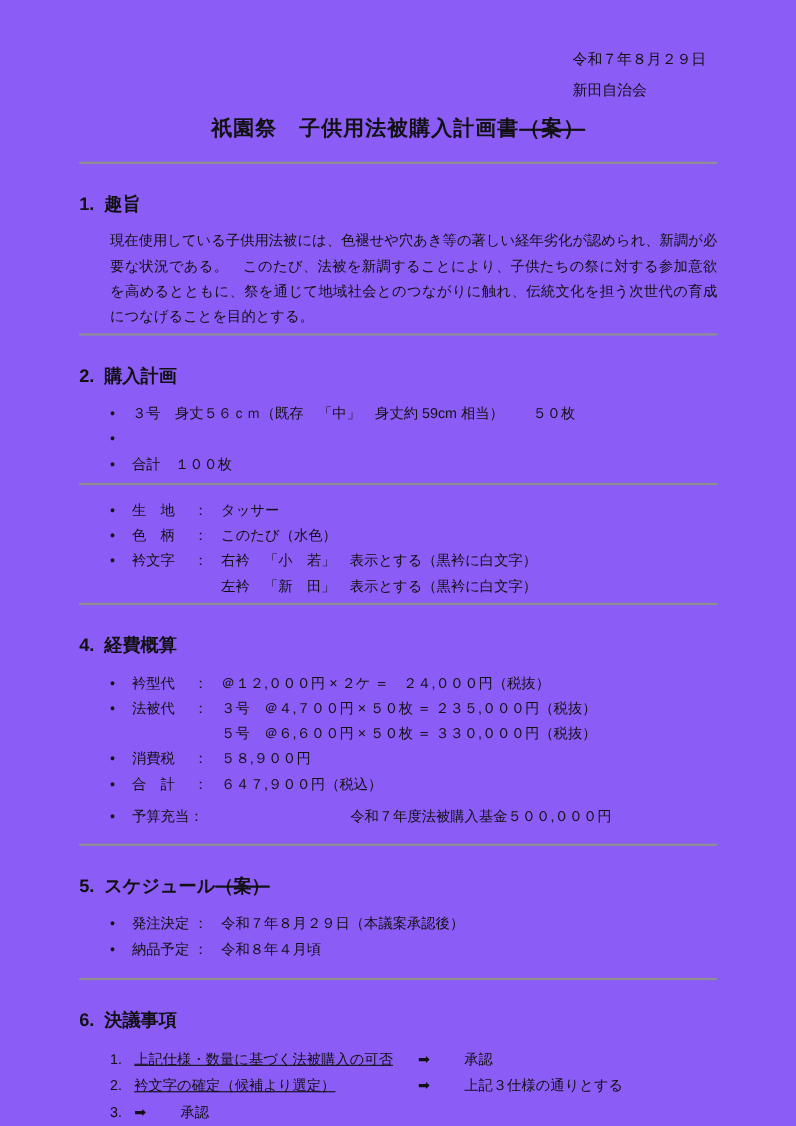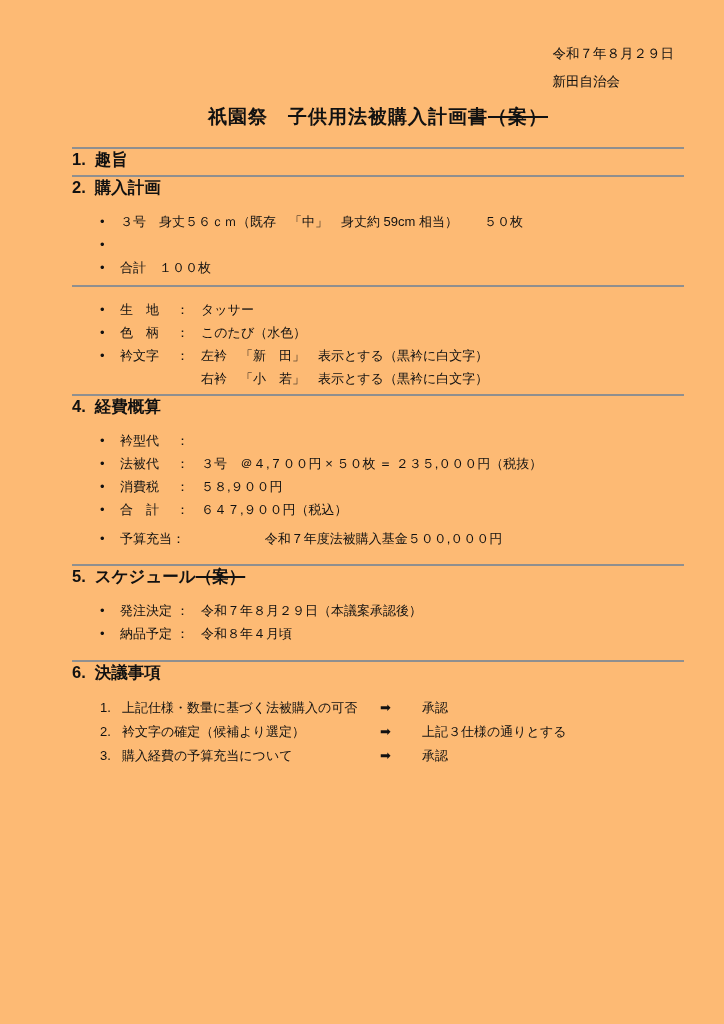--- a/index.html
+++ b/index.html
@@ -1,63 +1,64 @@
 <!DOCTYPE html>
 <html lang="ja"><head>
 <meta charset="utf-8">
 <style>
   html,body { margin:0; padding:0; background:#ffffff; }
   .page {
     width:724px; height:1024px; box-sizing:border-box;
-    padding:40px 40px 20px 72px;
-    background:#fdba74; color:#111;
+    padding:40px 72px 20px 72px;
+    background:#8b5cf6; color:#111;
     font-family:"Liberation Sans","DejaVu Sans",sans-serif;
     overflow:hidden; position:relative;
   }
   .header-block { width:fit-content; margin:0 10px 0 auto; font-size:13.5px; line-height:28px; }
   .doc-title { margin:8px 0 16px 0; text-align:center; font-size:19px; font-weight:700; letter-spacing:1px; }
   .struck { text-decoration:line-through; text-decoration-thickness:2px; }
   .divider { border:none; border-top:2px solid #8f8f8f; margin:0; }
   .d1 { margin-top:17px; } .d2 { margin-top:4px; } .d3 { margin-top:6px; }
   .d4 { margin-top:4px; } .d5 { margin-top:14px; } .d6 { margin-top:15px; }
-  .sec-heading { margin-top:0; font-size:16.5px; font-weight:700; }
+  .sec-heading { margin-top:26px; font-size:16.5px; font-weight:700; }
   .sec-num { margin-right:9px; }
   .body-text { margin:10px 0 0 28px; font-size:13px; line-height:23px; text-align:justify; }
   .list { margin-top:11px; font-size:13px; line-height:23px; }
   .bullet-row { display:flex; margin-left:28px; align-items:flex-start; }
   .bullet { width:20px; flex:none; }
   .row-label { flex:none; min-width:54px; white-space:pre; }
   .row-colon { flex:none; margin:0 12px 0 2px; }
   .row-values { flex:1; }
   .budget-row { margin-top:6px; }
   .budget-label { flex:none; margin-right:26px; }
   .budget-col { flex:none; }
-  .budget-line { display:flex; justify-content:center; width:345px; }
+  .budget-line { display:flex; justify-content:flex-end; width:345px; }
   .decision-list { margin-top:12px; font-size:13px; line-height:24px; }
   .decision-row { display:flex; margin-left:28px; }
   .decision-no { width:22px; flex:none; }
-  .decision-text { width:258px; flex:none; }
+  .decision-text { width:258px; flex:none;text-decoration:underline; }
   .decision-arrow { width:42px; flex:none; }
 </style>
 </head>
 <body>
 
 <div class="page">
 
   <div class="header-block">
     <div>令和７年８月２９日</div>
     <div>新田自治会</div>
   </div>
 
   <div class="doc-title"><span>祇園祭　子供用法被購入計画書</span><span class="struck">（案）</span></div>
 
   <hr class="divider d1">
 
   <div>
     <div class="sec-heading"><span class="sec-num">1.</span><span>趣旨</span></div>
+    <p class="body-text">現在使用している子供用法被には、色褪せや穴あき等の著しい経年劣化が認められ、新調が必要な状況である。　このたび、法被を新調することにより、子供たちの祭に対する参加意欲を高めるとともに、祭を通じて地域社会とのつながりに触れ、伝統文化を担う次世代の育成につなげることを目的とする。</p>
   </div>
 
   <hr class="divider d2">
 
   <div>
     <div class="sec-heading"><span class="sec-num">2.</span><span>購入計画</span></div>
     <div class="list">
       <div class="bullet-row">
           <span class="bullet">•</span>
           <span>３号　身丈５６ｃｍ（既存　「中」　身丈約 59cm 相当）　　５０枚</span>
@@ -86,43 +87,45 @@
           <span class="bullet">•</span>
           <span class="row-label">色　柄</span>
           <span class="row-colon">：</span>
           <span>このたび（水色）</span>
         </div>
       <div class="bullet-row">
           <span class="bullet">•</span>
           <span class="row-label">衿文字</span>
           <span class="row-colon">：</span>
           <div class="row-values">
+            <div>右衿　「小　若」　表示とする（黒衿に白文字）</div>
             <div>左衿　「新　田」　表示とする（黒衿に白文字）</div>
-            <div>右衿　「小　若」　表示とする（黒衿に白文字）</div>
           </div>
         </div>
     </div>
   </div>
 
   <hr class="divider d4">
 
   <div>
     <div class="sec-heading"><span class="sec-num">4.</span><span>経費概算</span></div>
     <div class="list">
       <div class="bullet-row">
           <span class="bullet">•</span>
           <span class="row-label">衿型代</span>
           <span class="row-colon">：</span>
+          <span>＠１２,０００円 × ２ケ ＝　２４,０００円（税抜）</span>
         </div>
       <div class="bullet-row">
           <span class="bullet">•</span>
           <span class="row-label">法被代</span>
           <span class="row-colon">：</span>
           <div class="row-values">
             <div>３号　＠４,７００円 × ５０枚 ＝ ２３５,０００円（税抜）</div>
+            <div>５号　＠６,６００円 × ５０枚 ＝ ３３０,０００円（税抜）</div>
           </div>
         </div>
       <div class="bullet-row">
           <span class="bullet">•</span>
           <span class="row-label">消費税</span>
           <span class="row-colon">：</span>
           <span>５８,９００円</span>
         </div>
       <div class="bullet-row">
           <span class="bullet">•</span>
@@ -175,20 +178,19 @@
           <span>承認</span>
         </div>
       <div class="decision-row">
           <span class="decision-no">2.</span>
           <span class="decision-text">衿文字の確定（候補より選定）</span>
           <span class="decision-arrow">➡</span>
           <span>上記３仕様の通りとする</span>
         </div>
       <div class="decision-row">
           <span class="decision-no">3.</span>
-          <span class="decision-text">購入経費の予算充当について</span>
           <span class="decision-arrow">➡</span>
           <span>承認</span>
         </div>
     </div>
   </div>
 
 </div>
 
 </body></html>

